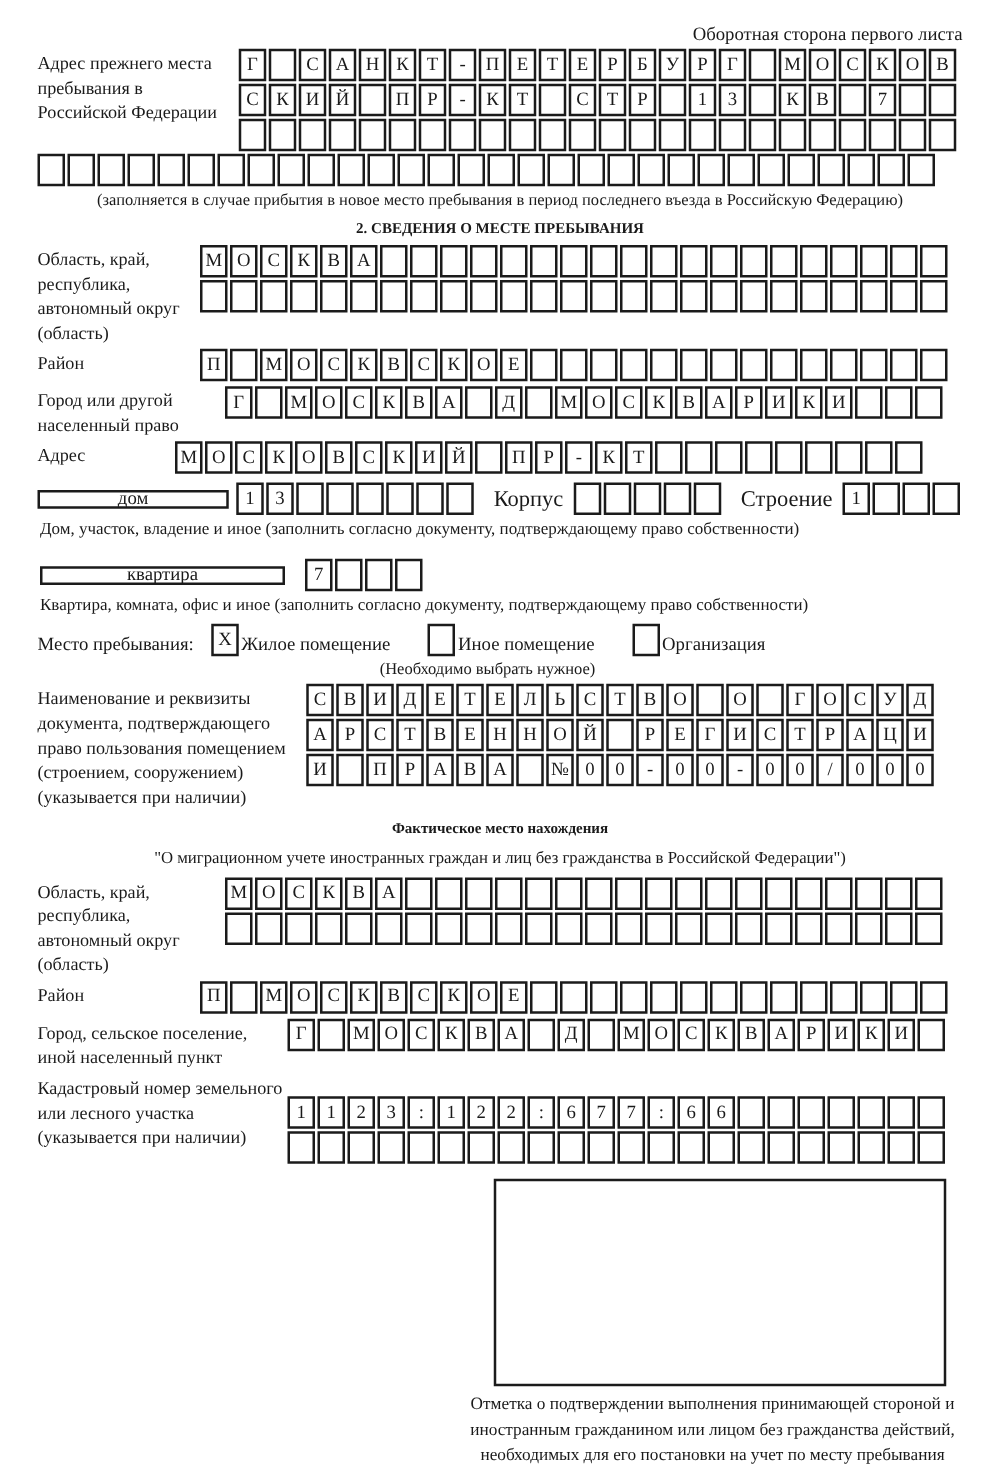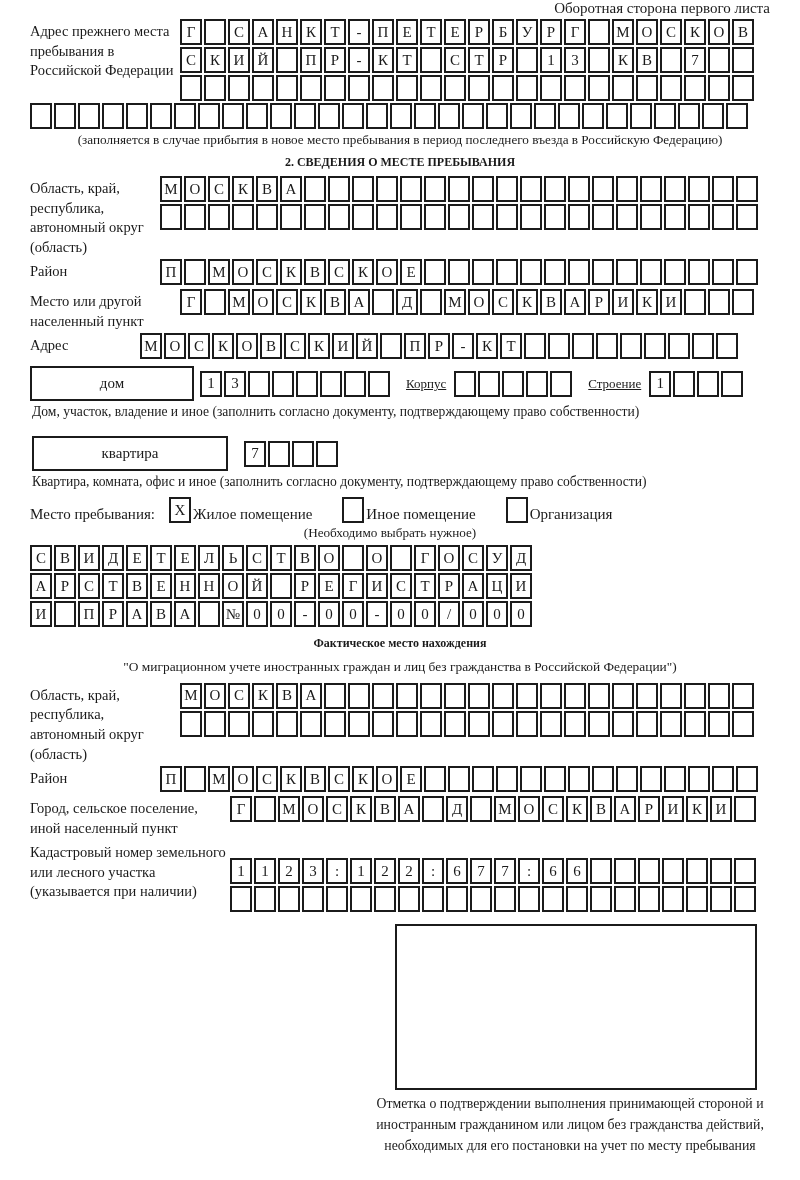--- a/index.html
+++ b/index.html
@@ -1,58 +1,58 @@
 <!DOCTYPE html>
 <html><head>
 <meta charset="utf-8">
 <style>
   html,body{margin:0;padding:0;background:#ffffff;}
   body{width:800px;height:1180px;font-family:"Liberation Serif",serif;color:#1a1a1a;overflow:hidden;}
   .page{box-sizing:border-box;width:800px;padding:0 30px;}
-  .hdr-note{text-align:right;font-size:15px;}
+  .hdr-note{padding-top:20px;text-align:right;font-size:15px;}
   .field{display:flex;align-items:flex-start;margin-top:2px;}
   .label{font-size:14.5px;line-height:1.35;padding-top:3px;}
   .lw150{flex:0 0 150px;}
   .lw130{flex:0 0 130px;}
   .lw110{flex:0 0 110px;}
   .lw215{flex:0 0 215px;}
   .lw200{flex:0 0 200px;}
   .rows{flex:1;}
   .cellrow{display:flex;margin-bottom:2px;}
   .cell{width:22px;height:26px;border:2px solid #1b1b1b;box-sizing:border-box;margin-right:2px;
         display:inline-flex;align-items:center;justify-content:center;font-size:15px;flex:0 0 auto;}
   .fullrow{margin-top:0px;}
   .caption{font-size:13.2px;text-align:center;margin-top:3px;}
   .caption-left{font-size:13.6px;text-align:left;margin:3px 0 4px 2px;}
   .sec-title{font-size:12px;font-weight:bold;text-align:center;margin:7px 0 6px 0;}
   .houserow{display:flex;align-items:center;margin-top:5px;}
-  .bigbox{height:35px;border:2px solid #1b1b1b;box-sizing:border-box;display:flex;align-items:center;
+  .bigbox{height:15px;border:2px solid #1b1b1b;box-sizing:border-box;display:flex;align-items:center;
           justify-content:center;font-size:15px;margin-right:6px;}
   .bigbox.dom{width:164px;}
   .bigbox.kvartira{width:196px;margin-left:2px;}
-  .inline-label{font-size:13px;padding:0 8px 0 14px;white-space:nowrap;text-decoration:underline;}
+  .inline-label{font-size:18px;padding:0 8px 0 14px;white-space:nowrap;}
   .stayrow{display:flex;align-items:flex-end;margin-top:7px;font-size:15px;}
   .stayrow .opt-label{margin-right:14px;}
   .stayrow .gap{width:16px;}
   .staynote{font-size:13.2px;margin:2px 0 2px 0;width:420px;margin-left:150px;text-align:center;}
   .fact-note{font-size:13.4px;text-align:center;line-height:1.45;}
   .kad-rows{margin-top:18px;}
   .stamp-box{margin-left:365px;margin-top:10px;width:362px;height:166px;border:2px solid #1b1b1b;box-sizing:border-box;}
   .stamp-caption{margin-left:310px;margin-top:4px;width:460px;text-align:center;font-size:13.8px;line-height:1.5;}
   .mt6{margin-top:6px;}
   .mt4{margin-top:4px;}
 </style>
 </head>
 <body>
 
 <div class="page">
 
   <div class="hdr-note">Оборотная сторона первого листа</div>
 
-  <div class="field" style="">
+  <div class="field" style="gap:11px;">
     <div class="label lw150">Адрес прежнего места пребывания в Российской Федерации</div>
     <div class="rows">
       <div class="cellrow">
           <span class="cell">Г</span>
           <span class="cell"></span>
           <span class="cell">С</span>
           <span class="cell">А</span>
           <span class="cell">Н</span>
           <span class="cell">К</span>
           <span class="cell">Т</span>
@@ -251,21 +251,21 @@
           <span class="cell"></span>
           <span class="cell"></span>
           <span class="cell"></span>
           <span class="cell"></span>
           <span class="cell"></span>
         </div>
     </div>
   </div>
 
   <div class="field">
-    <div class="label lw150">Место или другой населенный пункт</div>
+    <div class="label lw150">Город или другой населенный право</div>
     <div class="rows">
       <div class="cellrow">
           <span class="cell">Г</span>
           <span class="cell"></span>
           <span class="cell">М</span>
           <span class="cell">О</span>
           <span class="cell">С</span>
           <span class="cell">К</span>
           <span class="cell">В</span>
           <span class="cell">А</span>
@@ -376,20 +376,21 @@
     <span class="opt-label">Иное помещение</span>
     <span class="gap"></span>
     <span class="cellrow" style="margin-bottom:0;">
         <span class="cell"></span>
       </span>
     <span class="opt-label">Организация</span>
   </div>
   <div class="staynote">(Необходимо выбрать нужное)</div>
 
   <div class="field mt4">
+    <div class="label lw215">Наименование и реквизиты документа, подтверждающего право пользования помещением (строением, сооружением) (указывается при наличии)</div>
     <div class="rows">
       <div class="cellrow">
           <span class="cell">С</span>
           <span class="cell">В</span>
           <span class="cell">И</span>
           <span class="cell">Д</span>
           <span class="cell">Е</span>
           <span class="cell">Т</span>
           <span class="cell">Е</span>
           <span class="cell">Л</span>

